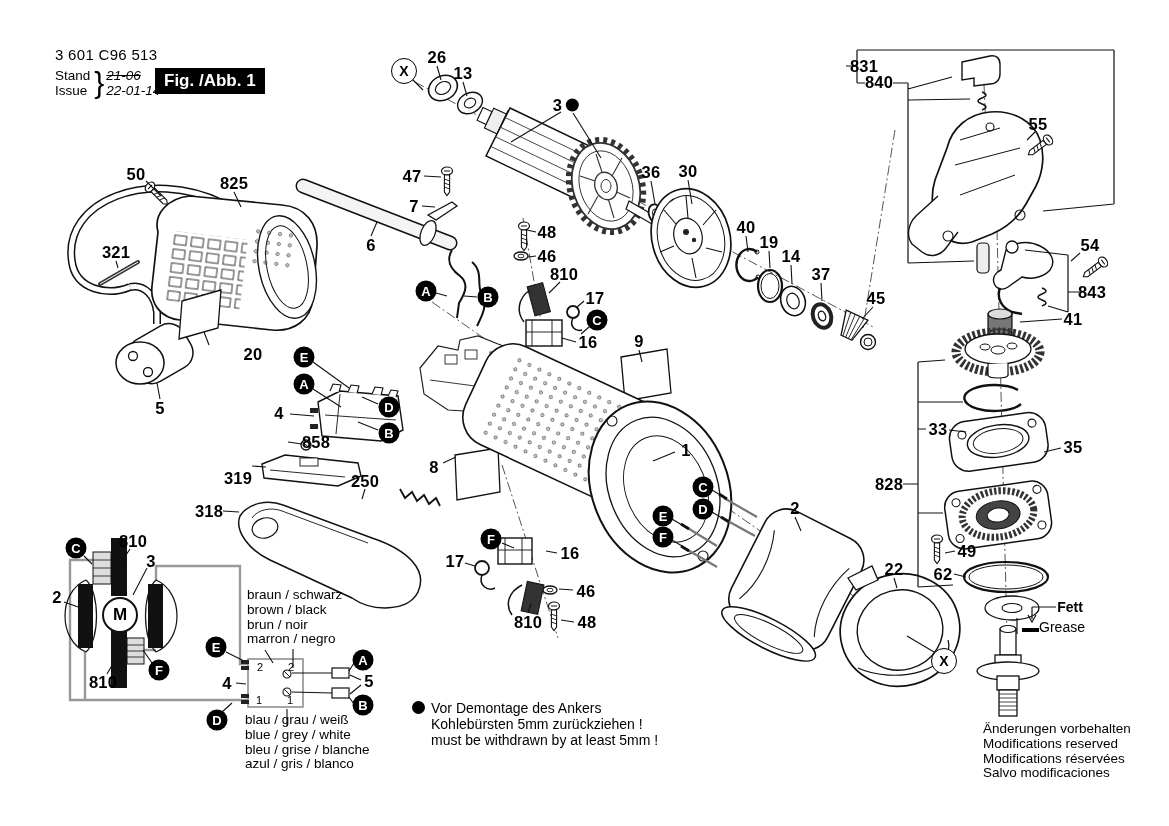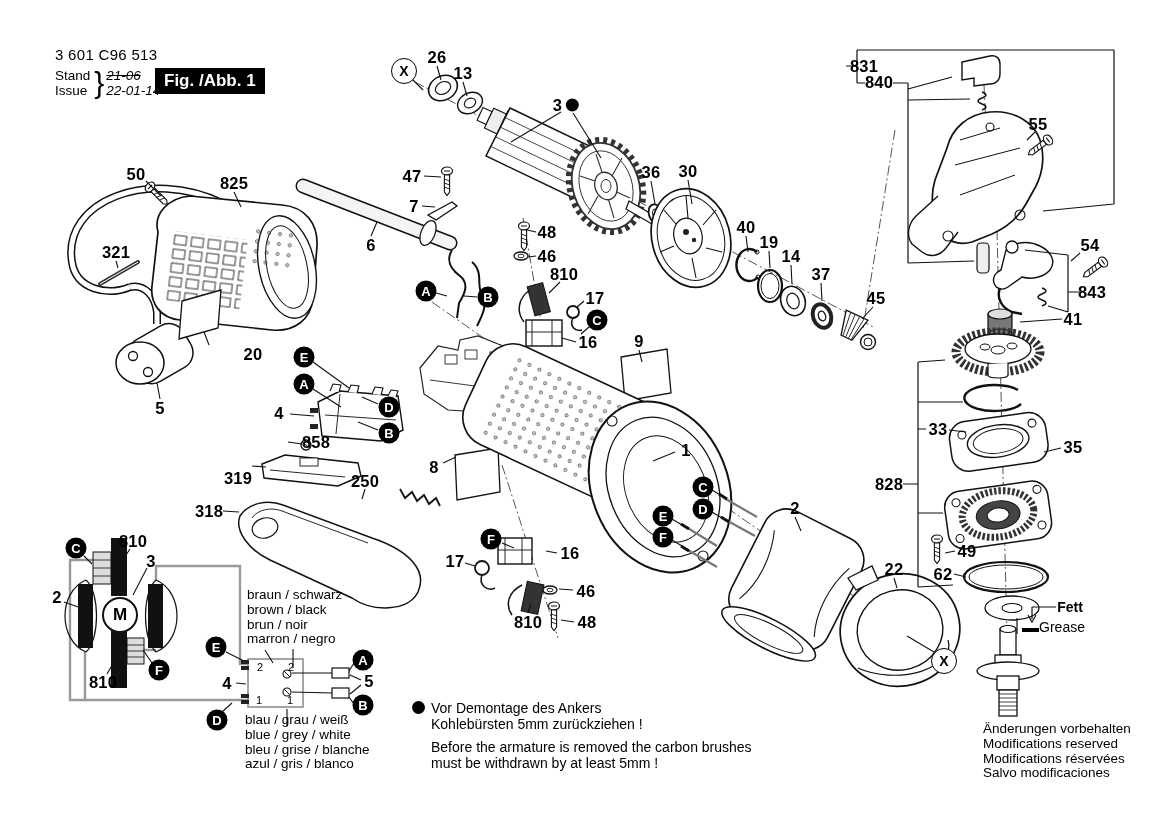--- a/index.html
+++ b/index.html
@@ -393,21 +393,20 @@
   <div class="legend legend-blue">
     <span>blau / grau / weiß</span>
     <span>blue / grey / white</span>
     <span>bleu / grise / blanche</span>
     <span>azul / gris   / blanco</span>
   </div>
 
   <div class="service-note">
     <div><span class="bullet"></span><span>Vor Demontage des Ankers</span></div>
     <div class="ind">Kohlebürsten 5mm zurückziehen !</div>
-    <div class="ind gap">Before the armature is removed the carbon brushes</div>
     <div class="ind">must be withdrawn by at least 5mm !</div>
   </div>
 
   <div class="footer-note">
     <span>Änderungen vorbehalten</span>
     <span>Modifications reserved</span>
     <span>Modifications réservées</span>
     <span>Salvo modificaciones</span>
   </div>
 

